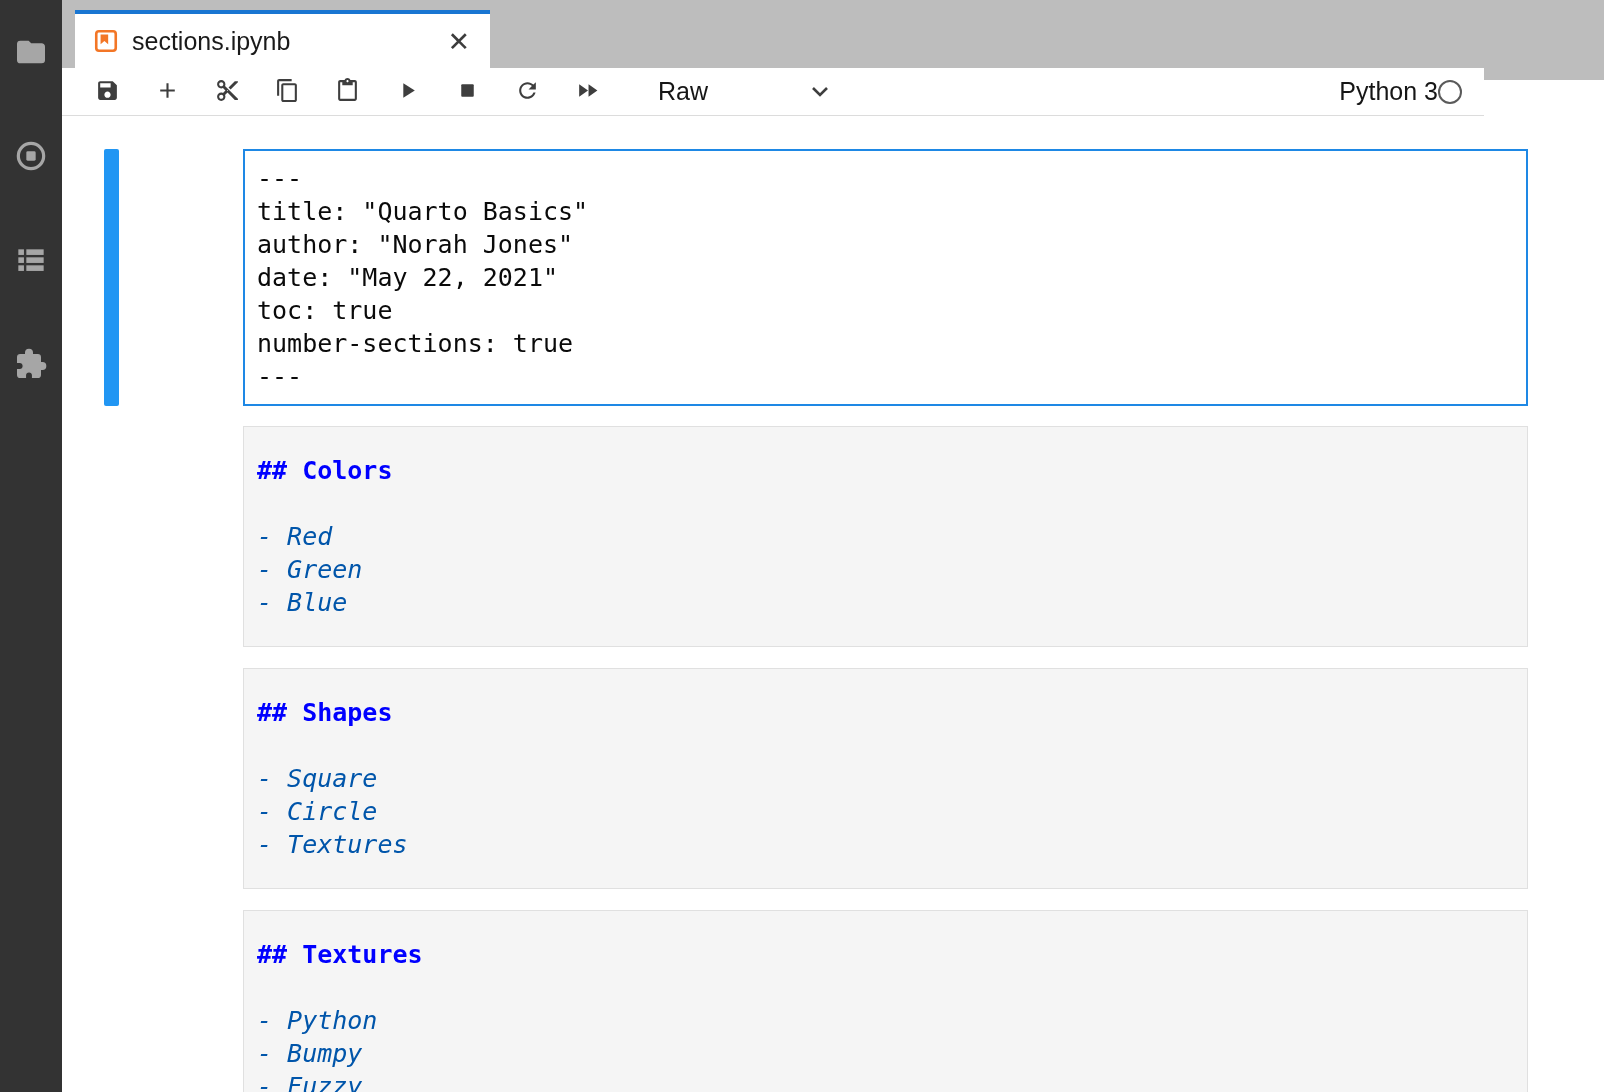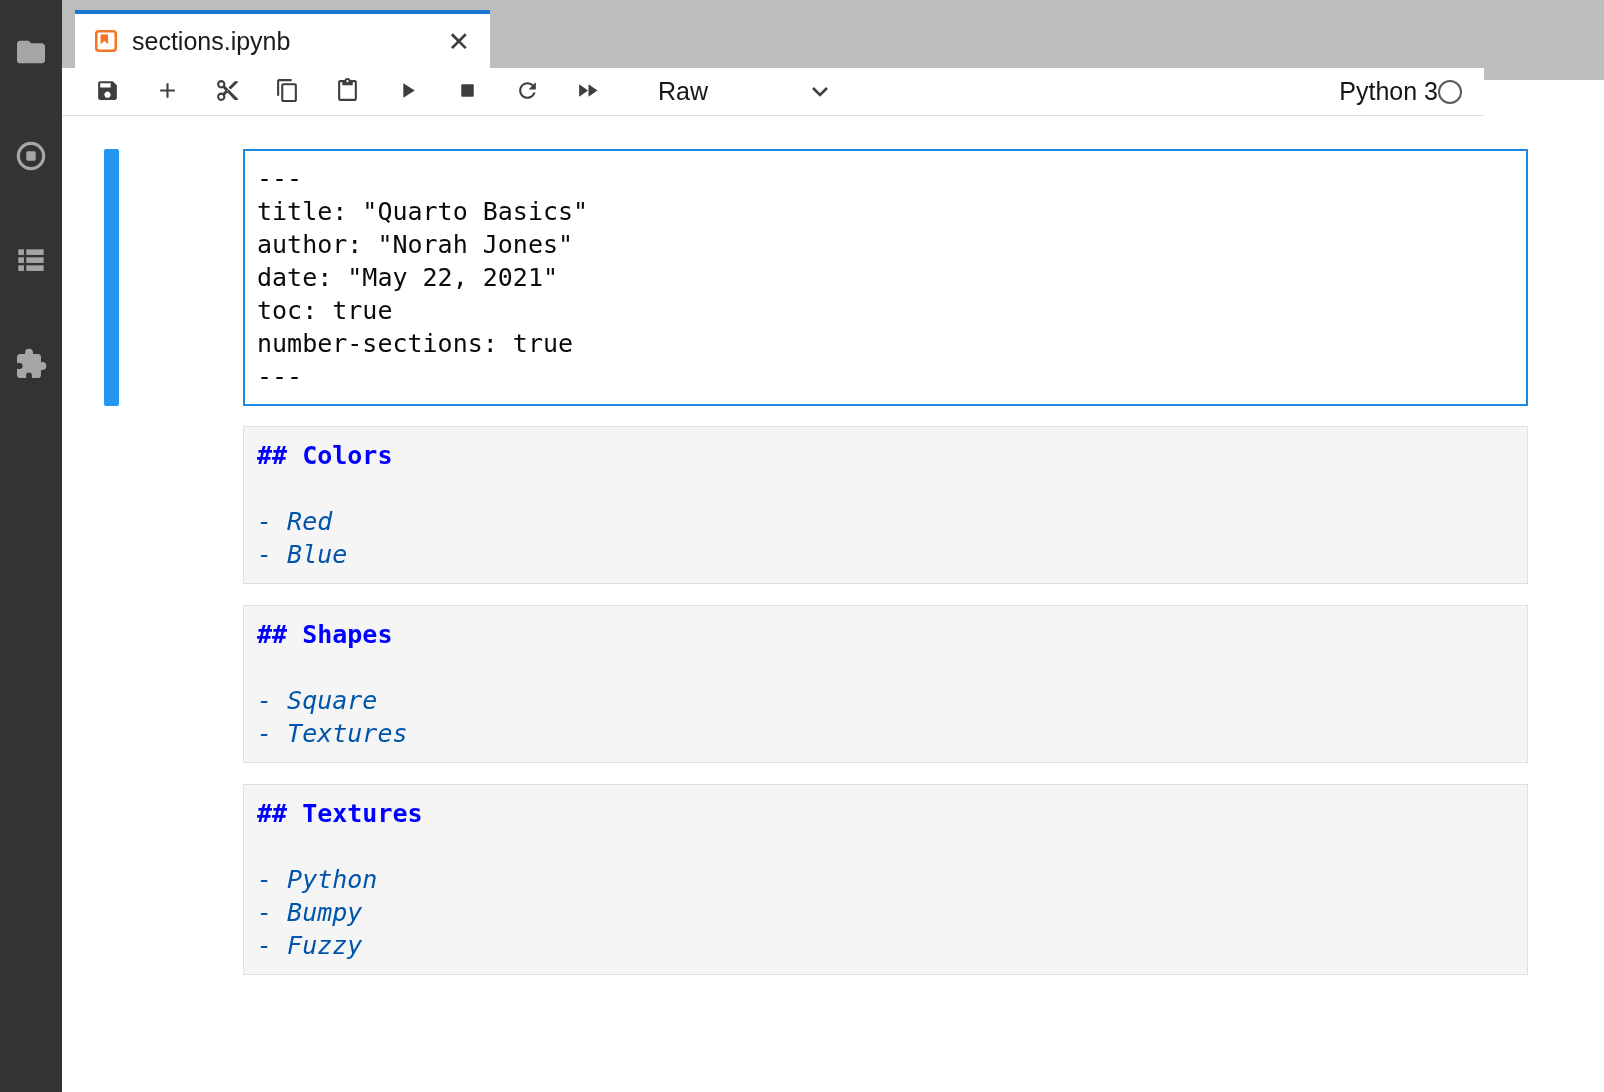--- a/index.html
+++ b/index.html
@@ -74,21 +74,21 @@
     background:var(--accent-blue, #2196f3); border-radius:2px; cursor:pointer;
   }
   .cells { padding:32px 0 0 181px; }
   .cell { width:1285px; font-family:"DejaVu Sans Mono", monospace; font-size:25px; line-height:33px; }
   .cell-raw {
     border:2px solid var(--cell-border-blue, #1e88e5);
     background:#ffffff; padding:11px 12px; margin-bottom:20px; color:#0a0a0a;
   }
   .cell-md {
     border:1px solid #e0e0e0; background:#f5f5f5;
-    padding:12px 13px; margin-bottom:21px;
+    padding:27px 13px; margin-bottom:21px;
   }
   .line { white-space:pre; min-height:33px; }
   .md-header { color:var(--md-header, #0000ff); font-weight:bold; }
   .md-item { color:var(--md-item, #0055aa);font-style:italic; }
 </style>
 </head>
 <body>
 
 <div class="sidebar">
   <button class="sidebar-btn">
@@ -232,27 +232,29 @@
       <div class="line">date: "May 22, 2021"</div>
       <div class="line">toc: true</div>
       <div class="line">number-sections: true</div>
       <div class="line">---</div>
     </div>
 
     <div class="cell cell-md">
       <div class="line md-header">## Colors</div>
       <div class="line"></div>
       <div class="line md-item">- Red</div>
+      <div class="line md-item">- Green</div>
       <div class="line md-item">- Blue</div>
     </div>
 
     <div class="cell cell-md">
       <div class="line md-header">## Shapes</div>
       <div class="line"></div>
       <div class="line md-item">- Square</div>
+      <div class="line md-item">- Circle</div>
       <div class="line md-item">- Textures</div>
     </div>
 
     <div class="cell cell-md">
       <div class="line md-header">## Textures</div>
       <div class="line"></div>
       <div class="line md-item">- Python</div>
       <div class="line md-item">- Bumpy</div>
       <div class="line md-item">- Fuzzy</div>
     </div>

